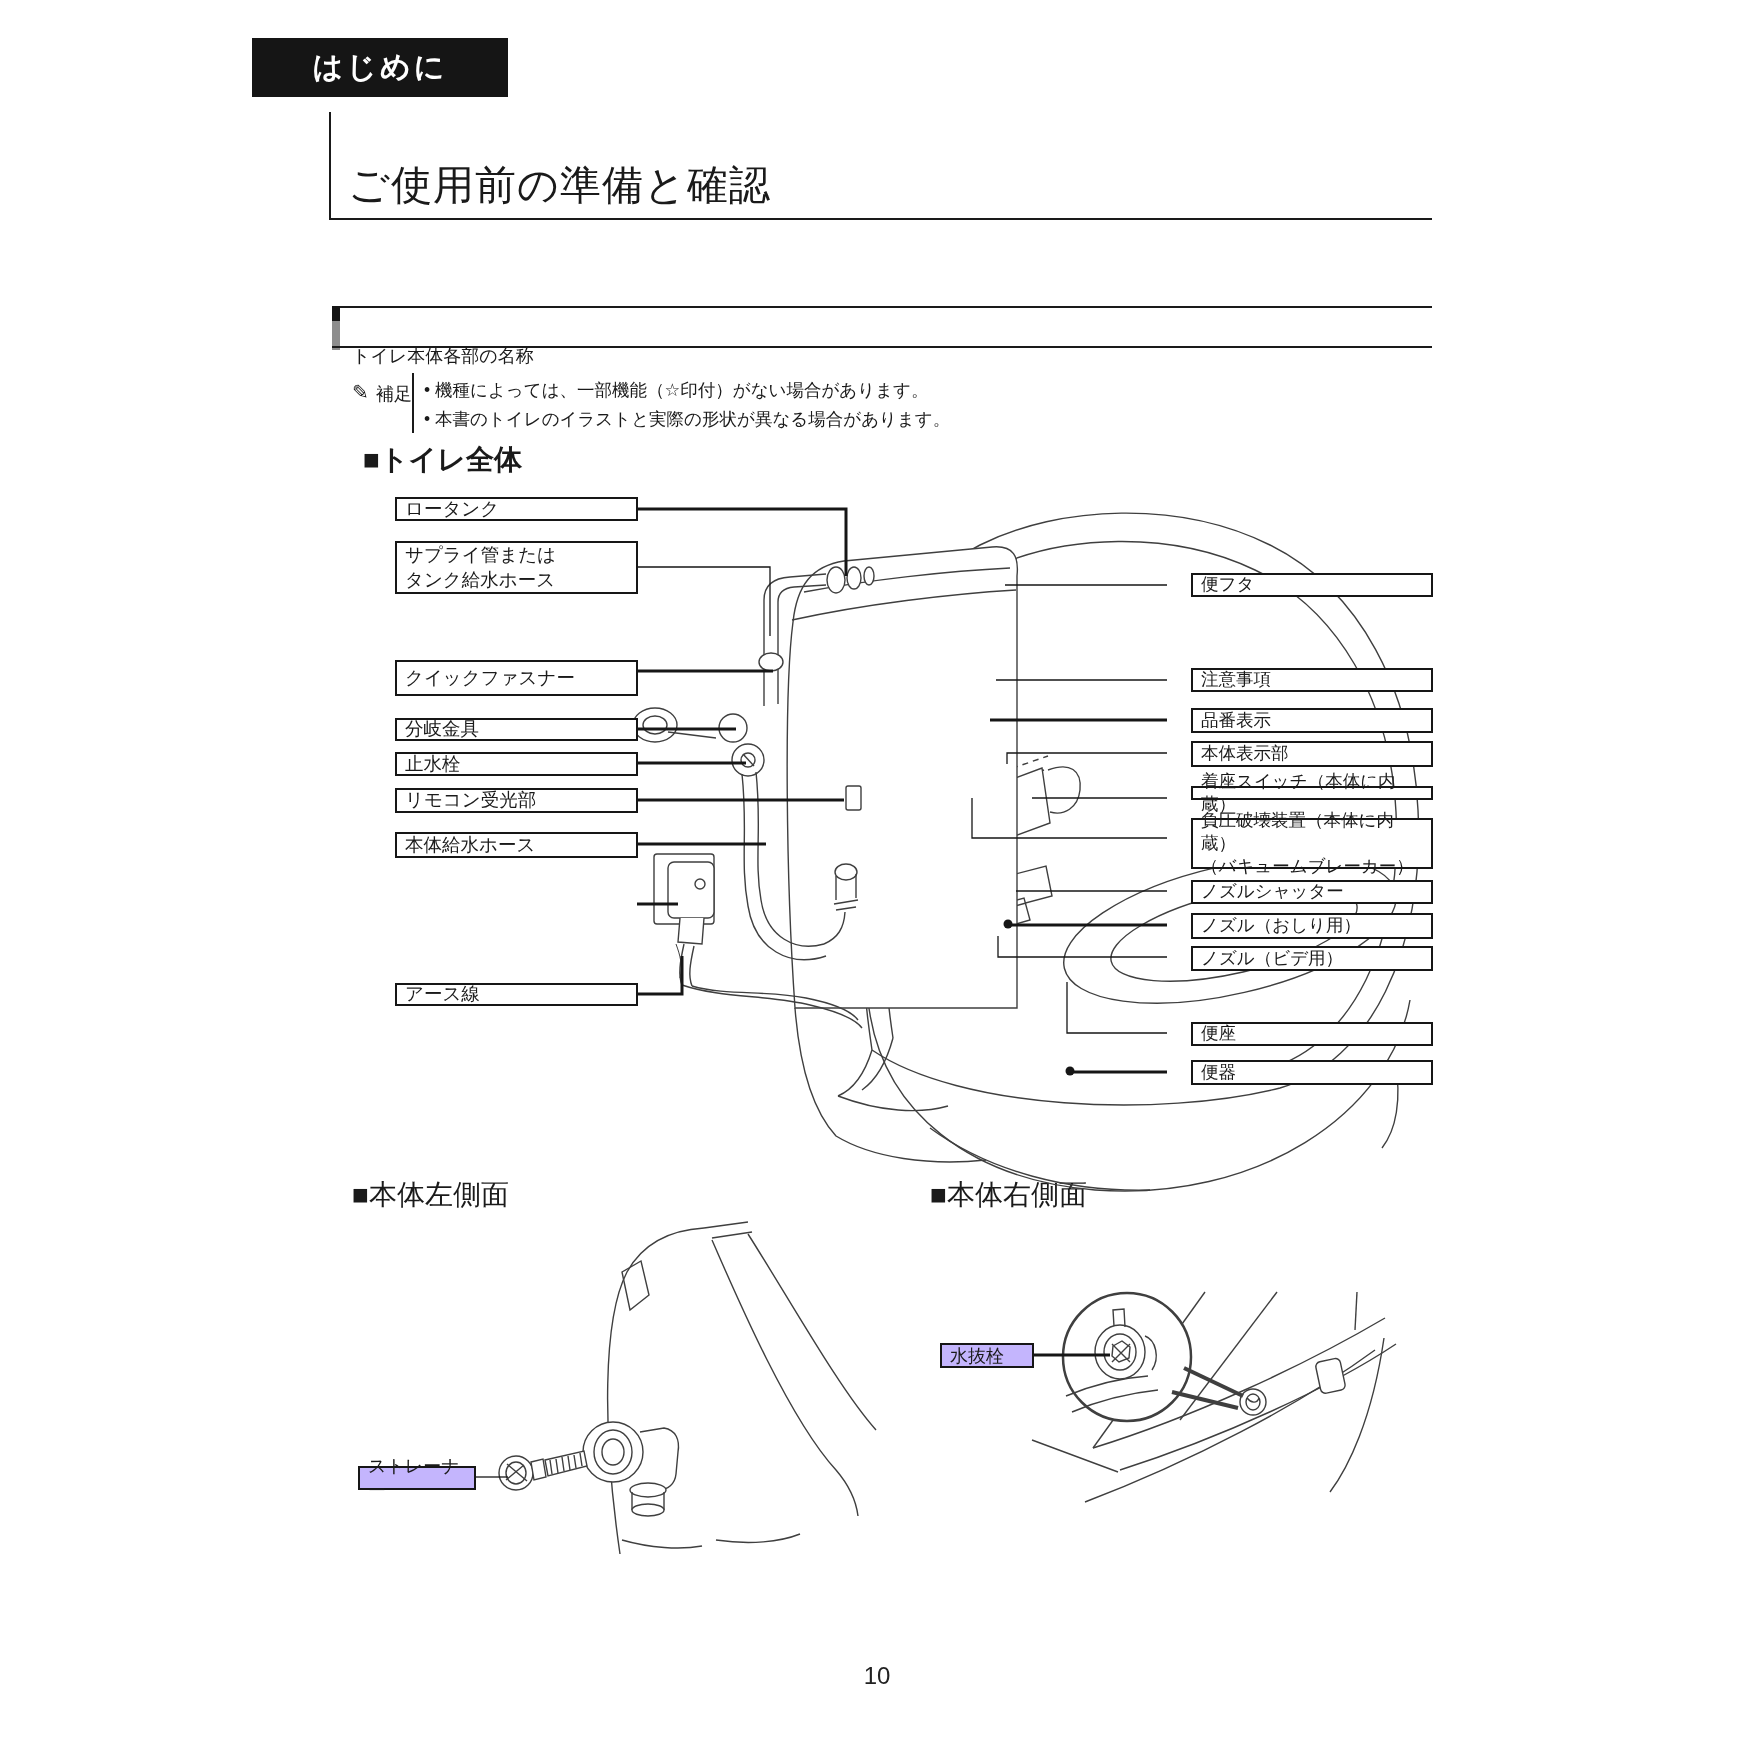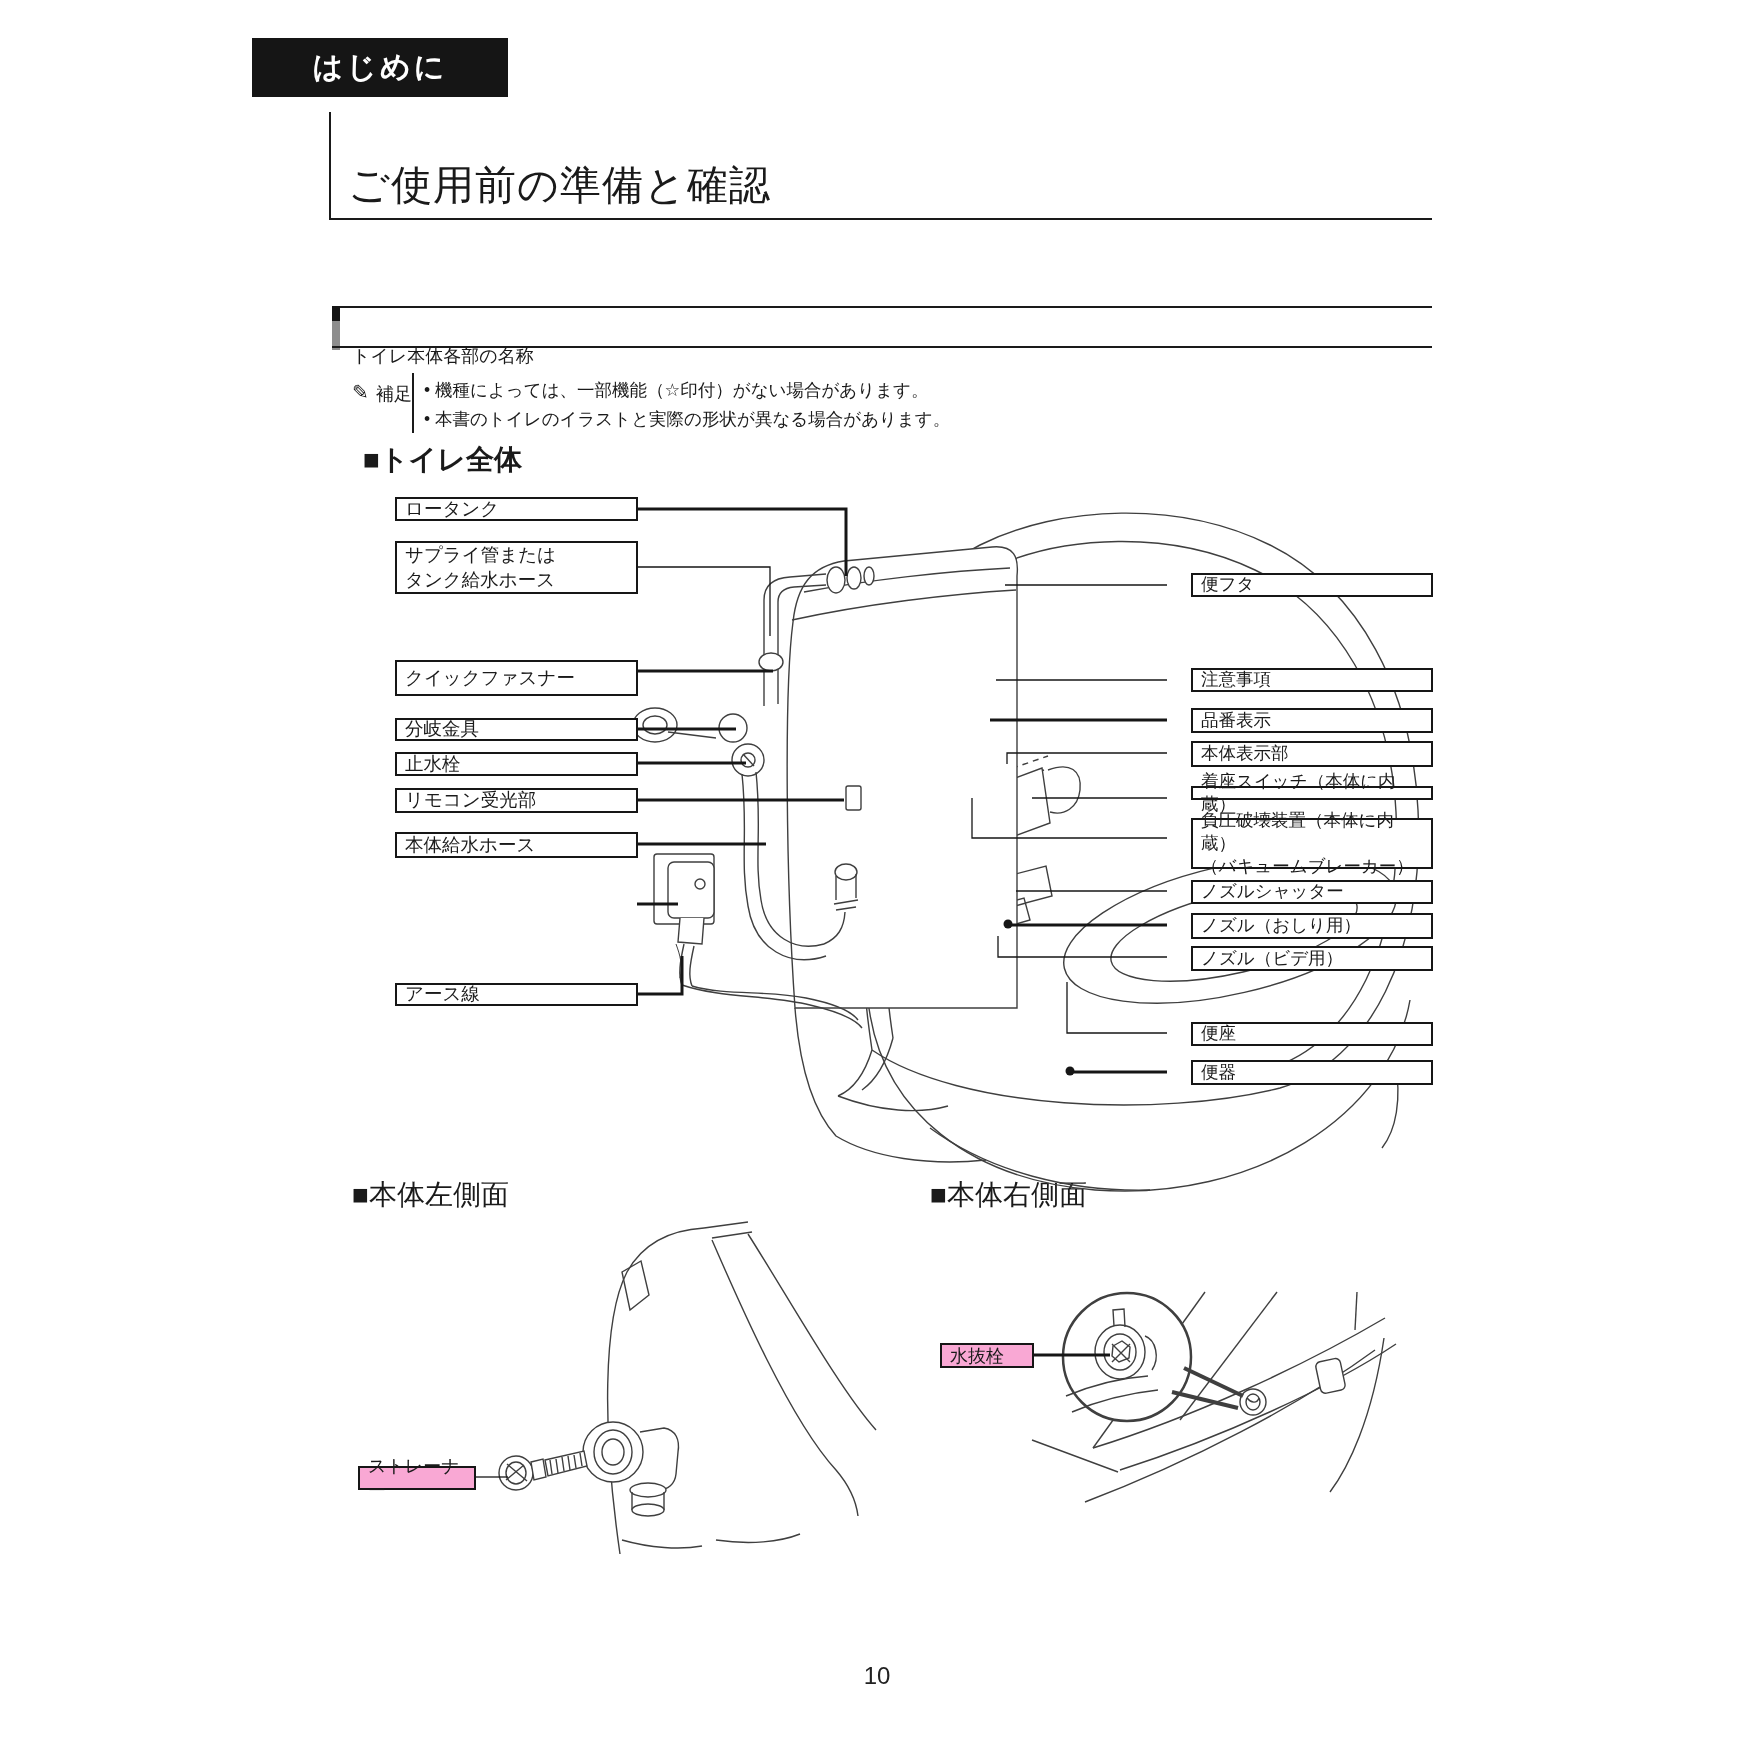--- a/index.html
+++ b/index.html
@@ -25,21 +25,21 @@
   .note-label{left:376px;top:382px;font-size:18px;}
   .note-line{font-size:17.5px;white-space:nowrap;}
   .block-head{font-size:28px;font-weight:500;white-space:nowrap;}
   .label-box{
     position:absolute;border:2.5px solid #161616;background:#fff;box-sizing:border-box;
     display:flex;align-items:center;padding:0 8px;line-height:1.32;
     white-space:pre-line;z-index:3;
   }
   .lcol{left:395px;width:243px;font-size:18.5px;}
   .rcol{left:1167px;width:242px;font-size:17.5px;margin-left:24px;}
-  .small-box{position:absolute;border:2px solid #161616;background:#f9a8d4;box-sizing:border-box;
+  .small-box{position:absolute;border:2px solid #161616;background:#c4b5fd;box-sizing:border-box;
     display:flex;align-items:center;padding:0 8px;font-size:18px;z-index:3;font-family:Liberation Mono, monospace;}
   .pagenum{left:842px;top:1662px;width:70px;text-align:center;font-size:24px;color:#222;}
   svg.art{position:absolute;left:0;top:0;z-index:1;}
 </style>
 </head>
 <body>
 
 <div id="page">
 
   <svg class="art" width="1754" height="1754" viewBox="0 0 1754 1754">

